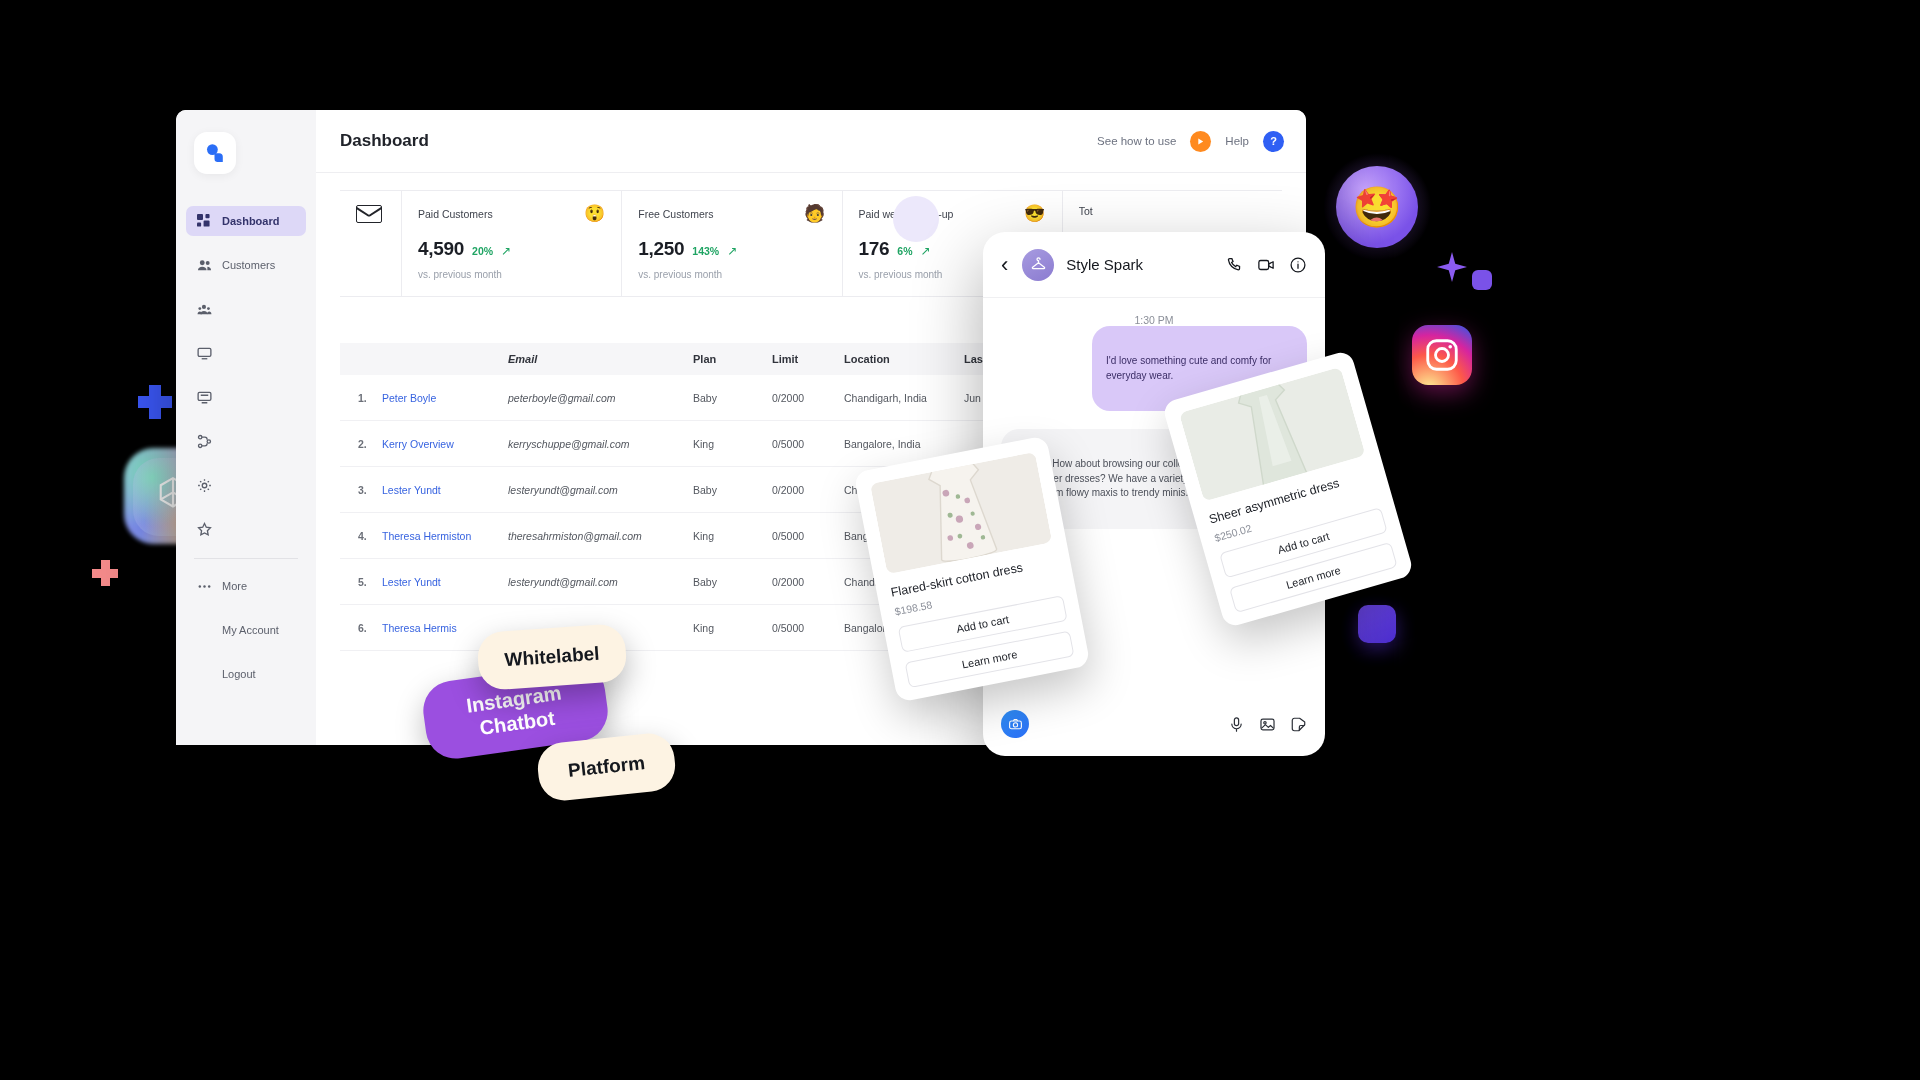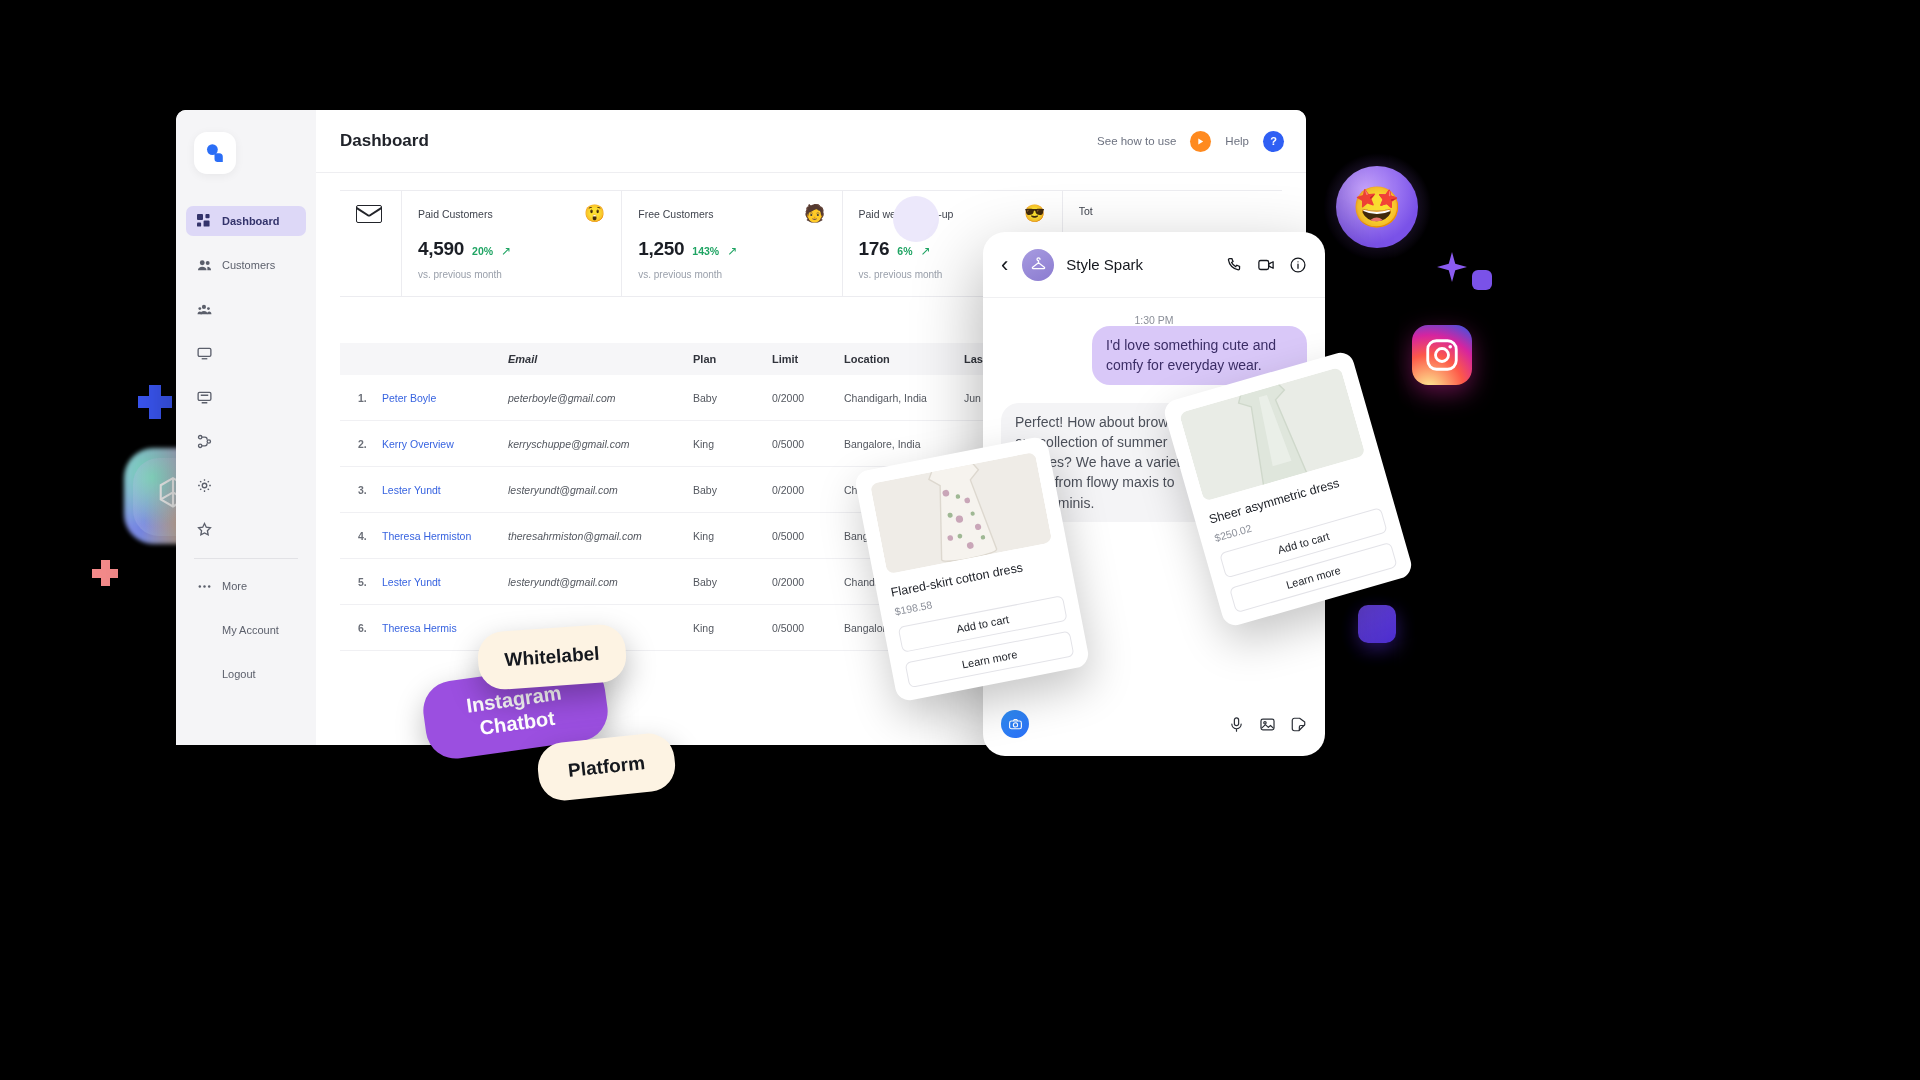--- a/index.html
+++ b/index.html
@@ -228,21 +228,21 @@
     display:flex;align-items:center;justify-content:center;
   }
   .chat-avatar svg { width:19px; height:19px; }
   .chat-name { font-size:15px; color:#15181e; }
   .chat-actions { margin-left:auto; display:flex; align-items:center; gap:14px; color:#15181e; }
   .chat-actions svg { width:18px; height:18px; display:block; }
 
   .chat-body { flex:1; position:relative; padding:16px 18px 0 18px; }
   .chat-time { text-align:center; font-size:10.5px; color:#8b8f99; }
   .bubble {
-    max-width:215px; padding:9px 14px; font-size:14px; line-height:1.45;
+    max-width:215px; padding:28px 14px; font-size:10px; line-height:1.45;
     border-radius:18px;
   }
   .bubble.out {
     margin-left:auto; background:#d9c8f8; color:#3b2d66; border-bottom-right-radius:5px;
   }
   .bubble.in {
     margin-top:18px; background:#f4f4f6; color:#4c505a; border-bottom-left-radius:5px;
     max-width:228px;
   }
   .chat-foot {

